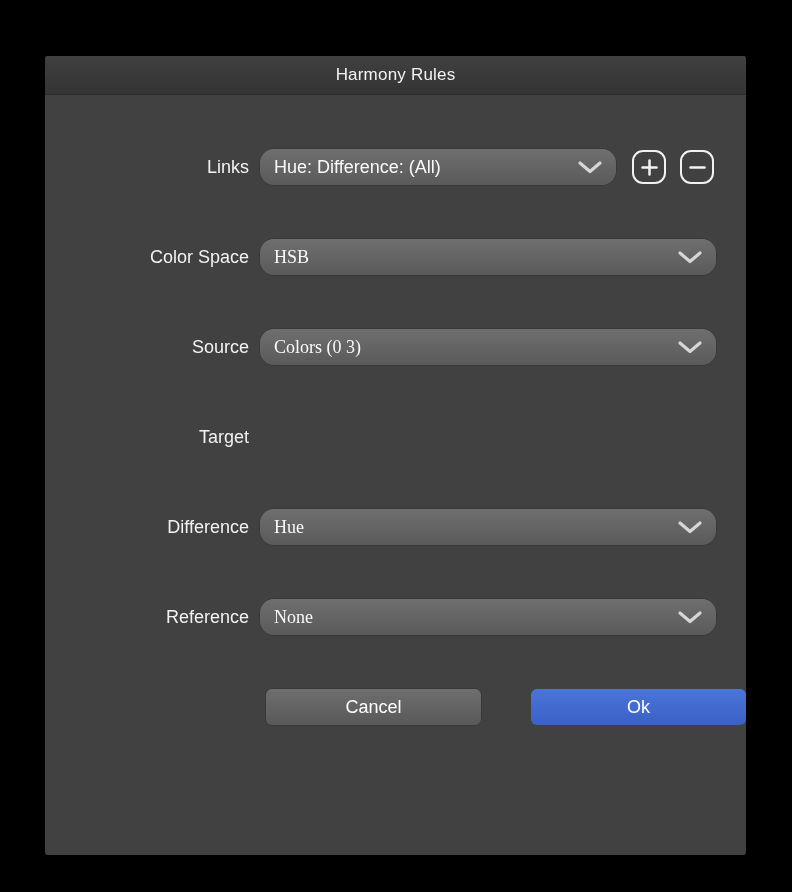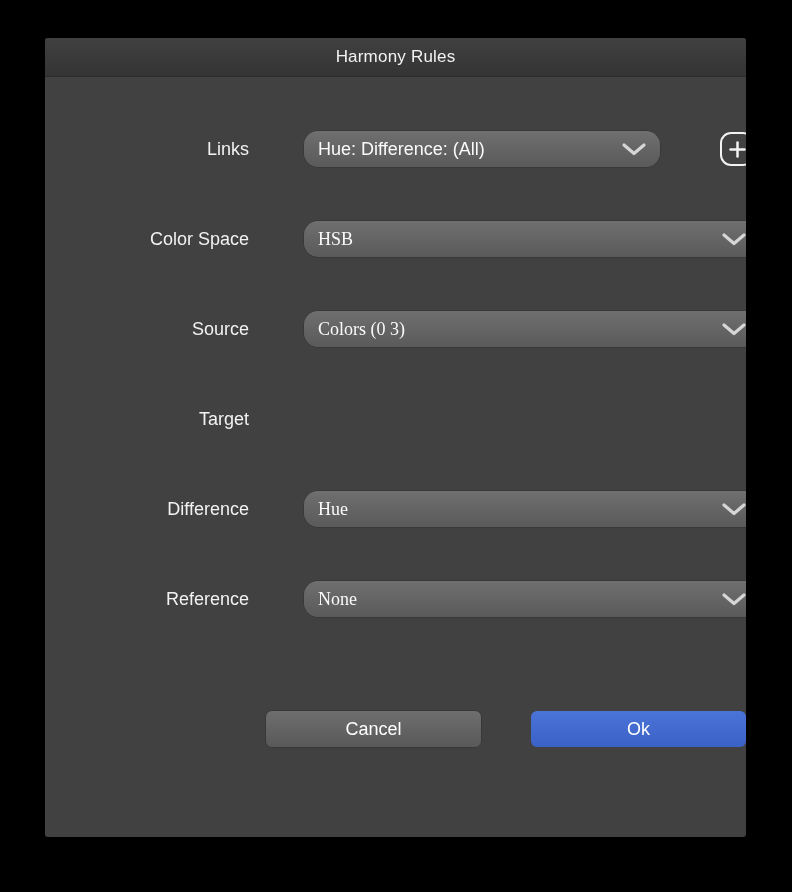--- a/index.html
+++ b/index.html
@@ -4,21 +4,21 @@
 <style>
   * { margin: 0; padding: 0; box-sizing: border-box; }
   html, body {
     width: 792px; height: 892px;
     background: #000000;
     font-family: "Liberation Sans", sans-serif;
     overflow: hidden;
   }
   .dialog {
     position: absolute;
-    left: 45px; top: 38px;
+    left: 45px; top: 56px;
     width: 701px; height: 799px;
     background: #414141;
     border-radius: 3px;
     overflow: hidden;
   }
   .titlebar {
     height: 39px;
     background: linear-gradient(#404040, #343434);
     border-bottom: 1px solid #2b2b2b;
     display: flex;
@@ -31,21 +31,20 @@
     letter-spacing: 0.2px;
   }
   .dialog-body {
     padding-top: 54px;
   }
   .row {
     display: flex;
     align-items: center;
     height: 36px;
     margin-bottom: 54px;
-    gap: 44px;
   }
   .row-label {
     width: 204px;
     text-align: right;
     color: #f2f2f2;
     font-size: 18px;
     flex: none;
   }
   .dropdown {
     position: relative;
@@ -100,21 +99,20 @@
     height: 36px;
     border: none;
     border-radius: 6px;
     font-family: "Liberation Sans", sans-serif;
     font-size: 18px;
     color: #ffffff;
     display: flex;
     align-items: center;
     justify-content: center;
     cursor: default;
-    margin-top: 40px;
   }
   .btn-cancel {
     background: linear-gradient(#6e6e6e, #595959);
     margin-right: 50px;
     box-shadow: 0 0 0 0.5px rgba(0,0,0,0.25);
   }
   .btn-ok {
     background: linear-gradient(#4b74d9, #3a61c6);
   }
 </style>

